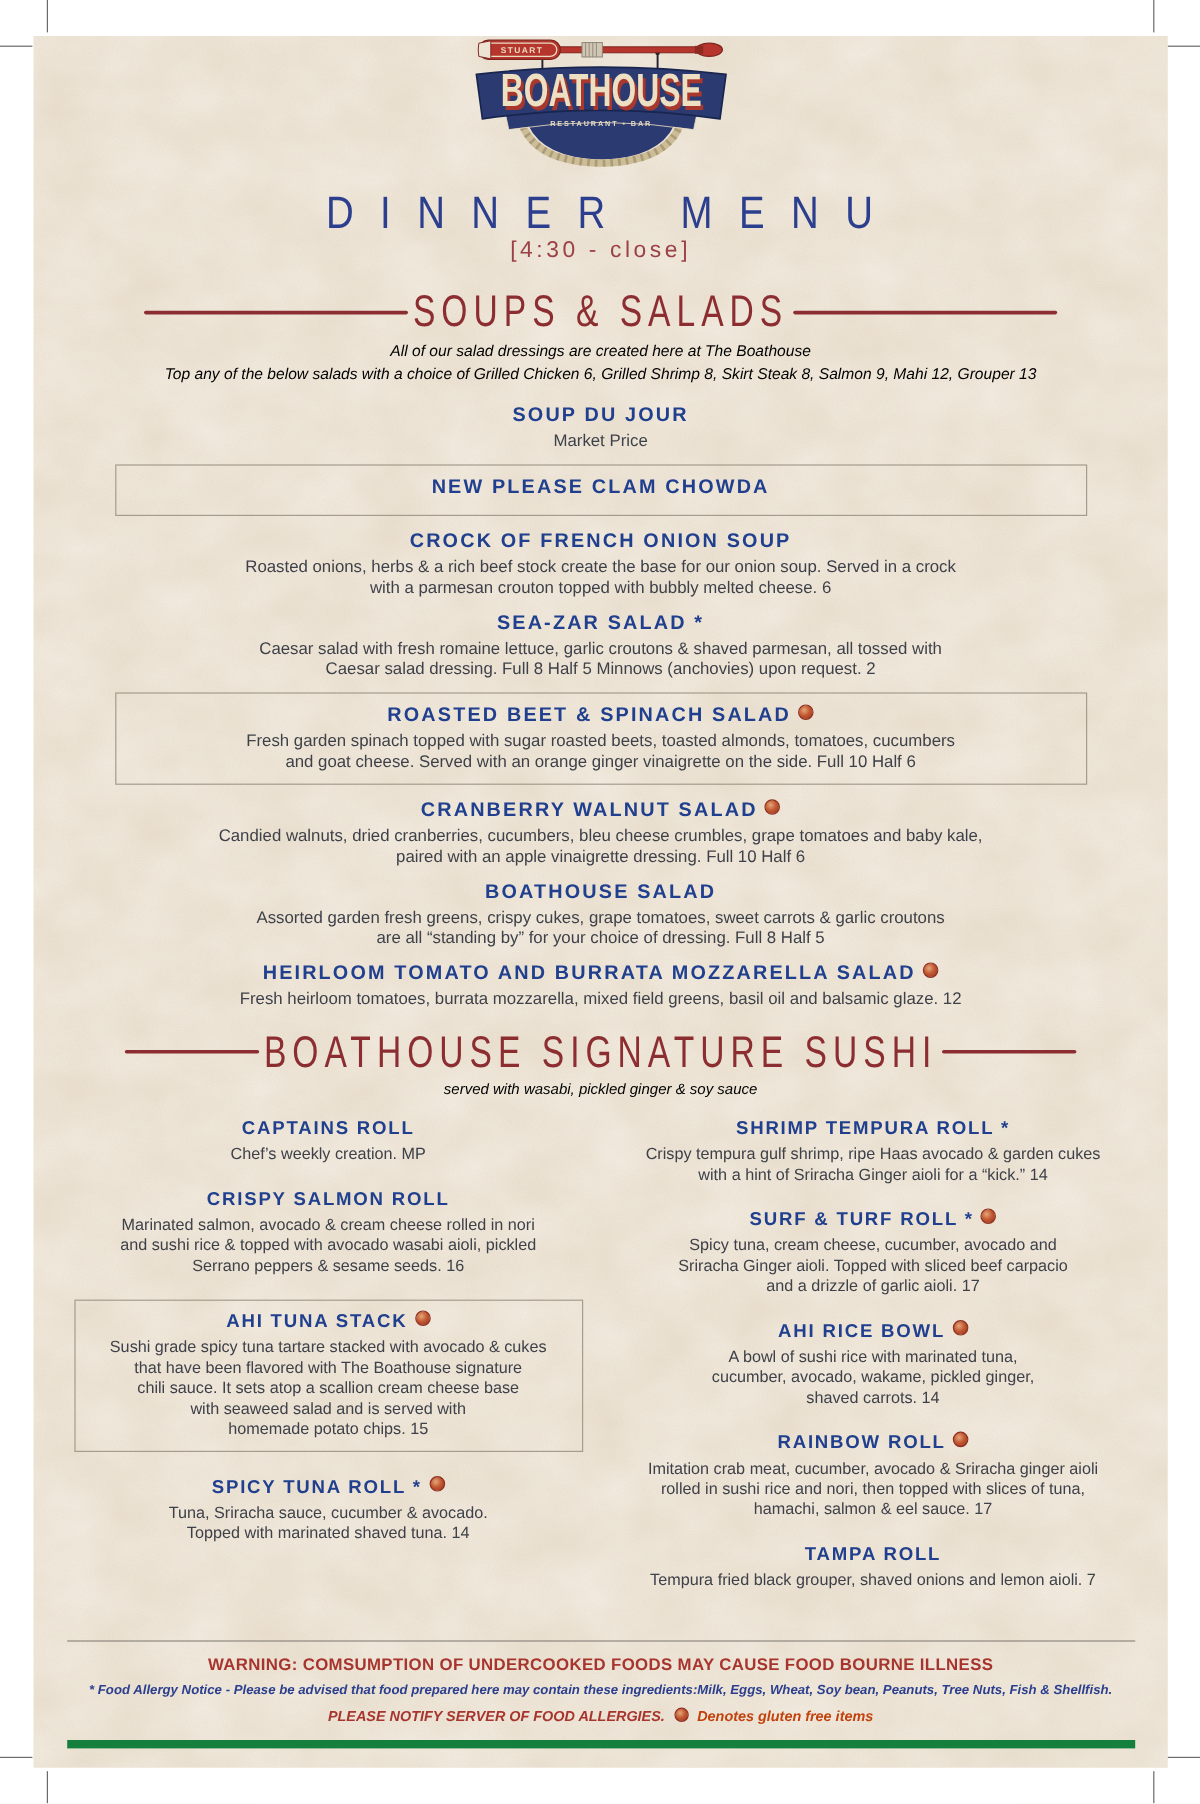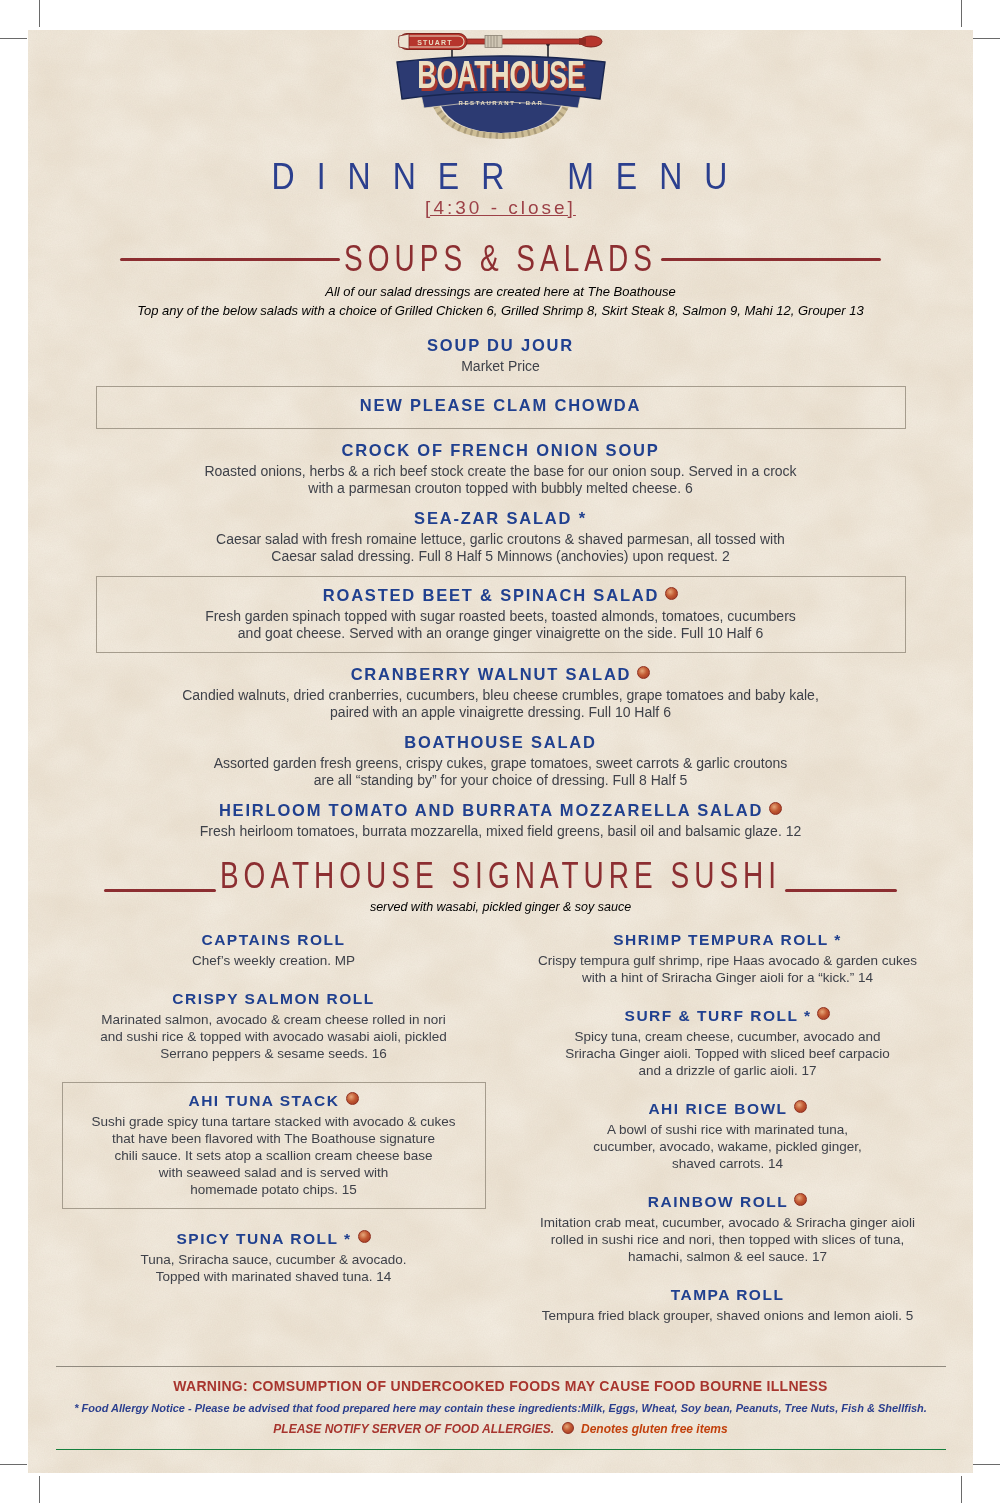--- a/index.html
+++ b/index.html
@@ -11,27 +11,27 @@
   .cm.h{height:1px;width:27px;}
   
   .paper{position:absolute;left:28px;top:30px;width:945px;height:1443px;
          background:#eadfce;overflow:hidden;}
   .paper-tex{position:absolute;left:0;top:0;width:100%;height:100%;z-index:0;}
   .content{position:relative;z-index:2;text-align:center;}
   
   .logo-wrap{}
   .menu-title{margin-top:4px;color:#2b3f8e;font-size:32px;letter-spacing:22px;word-spacing:10px;
               transform:scaleY(1.18);transform-origin:center;padding-left:20px;}
-  .menu-hours{margin-top:2px;color:#9c4147;font-size:19px;letter-spacing:3px;font-weight:500;text-decoration:underline;}
+  .menu-hours{margin-top:2px;color:#9c4147;font-size:19px;letter-spacing:3px;font-weight:500;}
   
   .section-head{display:flex;align-items:center;justify-content:center;gap:4px;color:#8c2e31;}
   .section-head .line{height:3px;background:#8c2e31;border-radius:2px;}
   .soups-head{margin-top:24px;}
   .soups-head .line{width:220px;}
-  .sushi-head{margin-top:20px;align-items:flex-end;}
+  .sushi-head{margin-top:20px;}
   .sushi-head .line{width:112px;}
   .section-title{display:inline-block;font-size:28px;letter-spacing:5px;font-weight:400;
                  transform:scaleY(1.32);transform-origin:center;white-space:nowrap;}
   .note{font-style:italic;font-weight:400;color:#000000;font-size:13px;line-height:1.45;
         margin:0 auto;width:900px;}
   .notes-block{margin-top:8px;}
   
   .items{margin-top:14px;}
   .menu-item{margin:0 auto 11px;width:810px;}
   .menu-item .name-row{line-height:20px;margin-bottom:2px;}
@@ -43,21 +43,21 @@
            background:radial-gradient(circle at 38% 35%, #e5a77a 0%, #c25a33 45%, #992f1e 100%);}
   
   .sushi-note{margin-top:6px;font-size:12.5px;}
   .sushi-cols{display:flex;justify-content:center;align-items:flex-start;gap:30px;margin-top:14px;}
   .sushi-col{width:424px;}
   .sushi-col .menu-item{width:100%;margin:0 0 20px 0;}
   .sushi-col .menu-item.boxed{width:auto;padding:8px 10px 10px;text-align:center;}
   .sushi-col .name{font-size:15.5px;letter-spacing:1.5px;}
   .sushi-col .desc{font-size:13.5px;line-height:17px;}
   
-  .warning{margin:22px auto 0;width:890px;border-top:1px solid #8f897e;border-bottom:1px solid #15803d;
+  .warning{margin:22px auto 0;width:890px;border-top:1px solid #8f897e;border-bottom:7px solid #15803d;
            padding:11px 0 13px;}
   .warn-main{color:#a7352e;font-weight:700;font-size:14px;letter-spacing:0.3px;}
   .warn-allergy{margin-top:8px;color:#2b3f8e;font-style:italic;font-weight:700;font-size:11px;}
   .warn-notify-row{margin-top:8px;font-style:italic;font-weight:700;font-size:12px;}
   .warn-notify{color:#a7352e;}
   .warn-gluten{color:#c2410c;margin-left:4px;}
   .warn-gf{width:10px;height:10px;margin:0 3px 0 8px;vertical-align:-1px;}
 </style>
 </head>
 <body>
@@ -281,21 +281,21 @@
     </div>
     <div class="desc">Imitation crab meat, cucumber, avocado &amp; Sriracha ginger aioli
 rolled in sushi rice and nori, then topped with slices of  tuna,
 hamachi, salmon &amp; eel sauce.  17</div>
   </div>
 
   <div class="menu-item">
     <div class="name-row">
       <span class="name">TAMPA ROLL</span>
     </div>
-    <div class="desc">Tempura fried black grouper, shaved onions and lemon aioli.   5</div>
+    <div class="desc">Tempura fried black grouper, shaved onions and lemon aioli.   7</div>
   </div>
 </div>
       </div>
 
       <div class="warning">
         <div class="warn-main">WARNING: COMSUMPTION OF UNDERCOOKED FOODS MAY CAUSE FOOD BOURNE ILLNESS</div>
         <div class="warn-allergy">* Food Allergy Notice - Please be advised that food prepared here may contain these ingredients:Milk, Eggs, Wheat, Soy bean, Peanuts, Tree Nuts, Fish &amp; Shellfish.</div>
         <div class="warn-notify-row">
           <span class="warn-notify">PLEASE NOTIFY SERVER OF FOOD ALLERGIES.</span><span class="gf-icon warn-gf"></span><span class="warn-gluten">Denotes gluten free items</span>
         </div>

